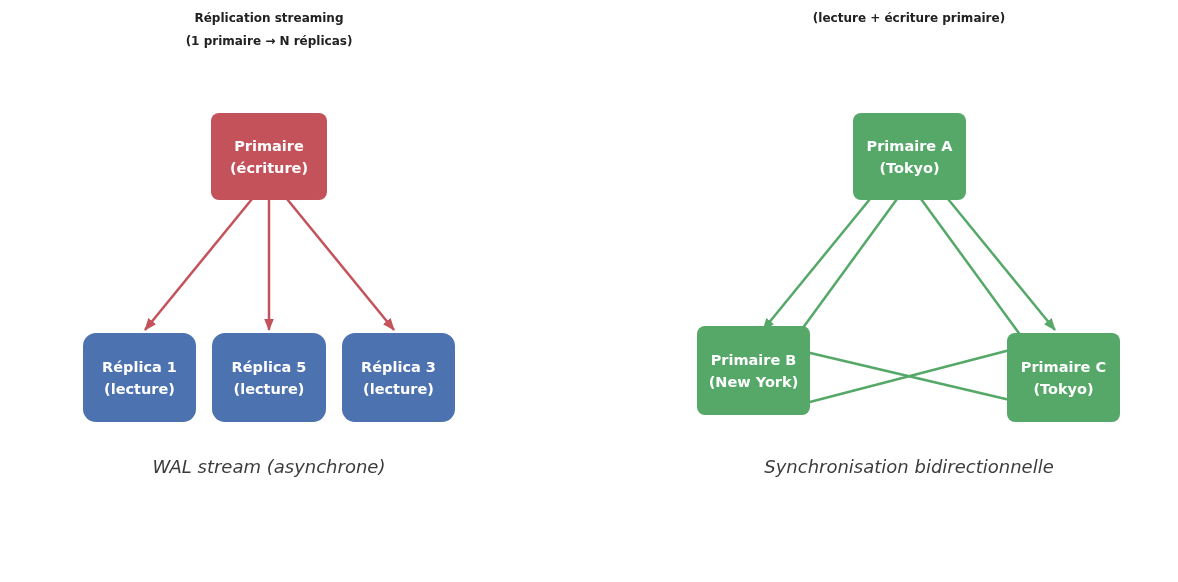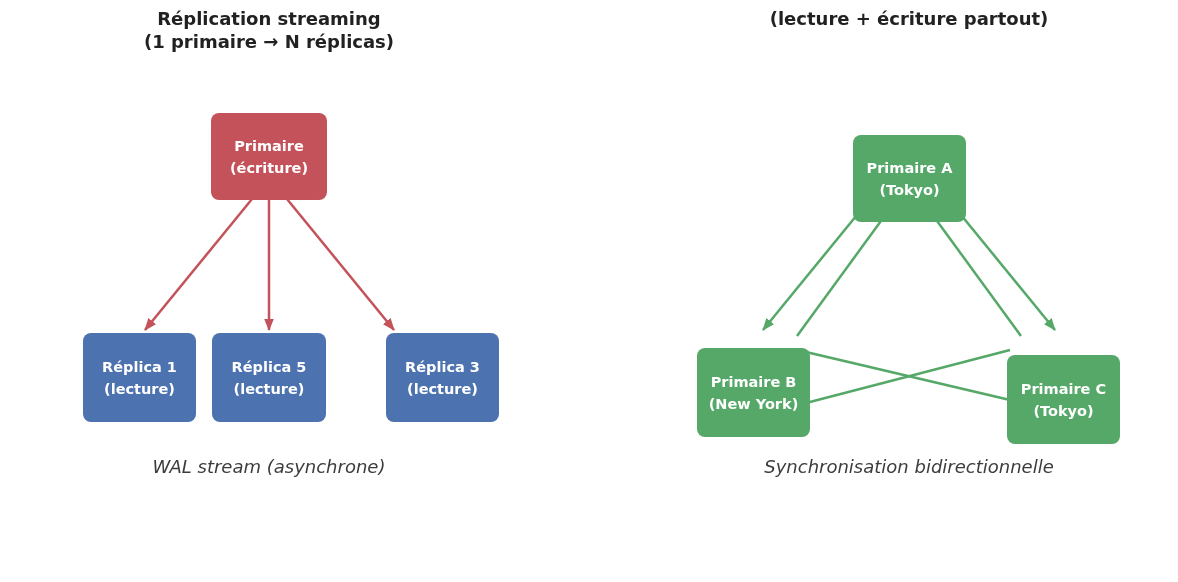--- a/index.html
+++ b/index.html
@@ -18,57 +18,57 @@
     font-family:"DejaVu Sans","Liberation Sans",sans-serif;
     overflow:hidden;
   }
   .arrow-layer{
     position:absolute;left:0;top:0;z-index:1;
   }
   .panel-title{
     position:absolute;top:7px;z-index:2;
     transform:translateX(-50%);
     text-align:center;
-    font-size:18px;font-weight:bold;
+    font-size:12px;font-weight:bold;
     line-height:23px;
     color:var(--title-text);
     white-space:nowrap;
   }
   .node{
     position:absolute;z-index:2;
     border-radius:8px;
     display:flex;flex-direction:column;
     align-items:center;justify-content:center;
     text-align:center;
     color:var(--box-text);
     font-size:14.5px;font-weight:bold;
     line-height:22px;
     white-space:nowrap;
   }
   .node.red{background:var(--primary-red);text-align:center;}
-  .node.blue{background:var(--replica-blue);}
-  .node.green{background:var(--multi-green);margin-top:22px;}
+  .node.blue{background:var(--replica-blue);border-radius:13px;}
+  .node.green{background:var(--multi-green);}
   .caption{
     position:absolute;top:456px;z-index:2;
     transform:translateX(-50%);
     font-style:italic;
     font-size:18px;
     color:var(--caption-text);
     white-space:nowrap;
   }
   .link-red{stroke:var(--primary-red);stroke-width:2.5;fill:none;}
   .link-green{stroke:var(--multi-green);stroke-width:2.5;fill:none;}
   #headRed path{fill:var(--primary-red);}
   #headGreen path{fill:var(--multi-green);}
 
   
   #node-primary{left:211px;top:113px;width:116px;height:87px;}
   #node-replica1{left:83px; top:333px;width:113px;height:89px;}
   #node-replica2{left:212px;top:333px;width:114px;height:89px;}
-  #node-replica3{left:342px;top:333px;width:113px;height:89px;margin-left:44px;}
+  #node-replica3{left:342px;top:333px;width:113px;height:89px;}
   #node-primA{left:853px; top:113px;width:113px;height:87px;}
   #node-primB{left:697px; top:326px;width:113px;height:89px;}
   #node-primC{left:1007px;top:333px;width:113px;height:89px;text-align:center;}
   #title-left{left:269px;} #title-right{left:909px;}
   #caption-left{left:269px;} #caption-right{left:909px;}
 </style>
 </head>
 <body>
 
 <div class="stage">
@@ -114,21 +114,21 @@
     <span>(lecture)</span>
   </div>
   <div class="node blue" id="node-replica3">
     <span>Réplica 3</span>
     <span>(lecture)</span>
   </div>
 
   <div class="caption" id="caption-left">WAL stream (asynchrone)</div>
 
   <div class="panel-title" id="title-right">
-    <div>(lecture + écriture partout)</div>
+    <div>(lecture + écriture primaire)</div>
   </div>
 
   <div class="node green" id="node-primA">
     <span>Primaire A</span>
     <span>(Tokyo)</span>
   </div>
   <div class="node green" id="node-primB">
     <span>Primaire B</span>
     <span>(New York)</span>
   </div>

